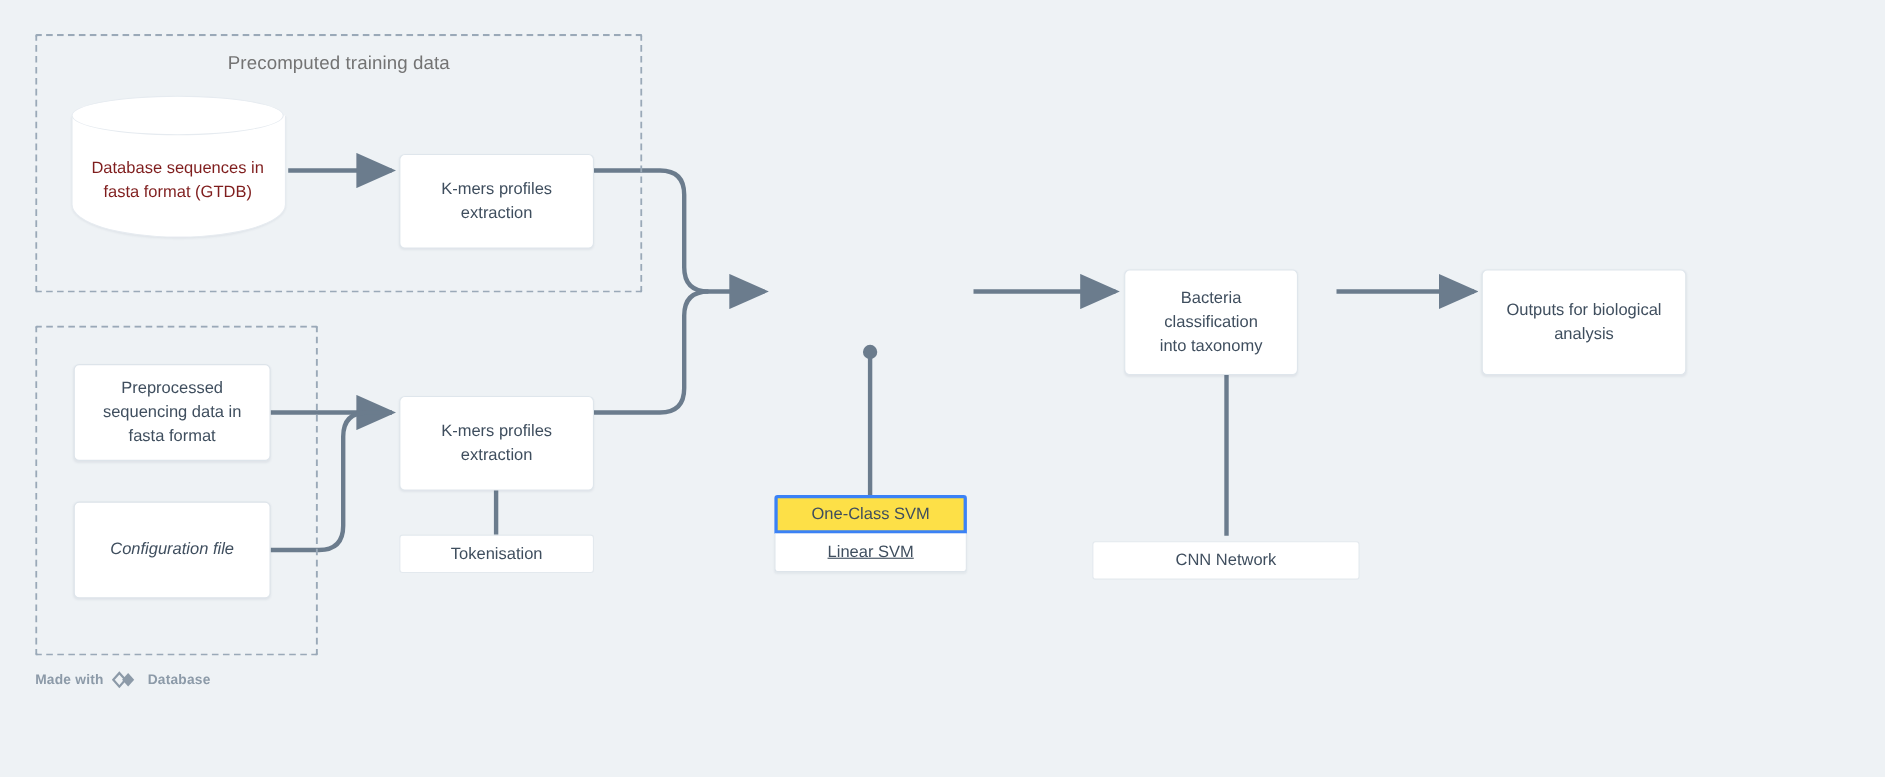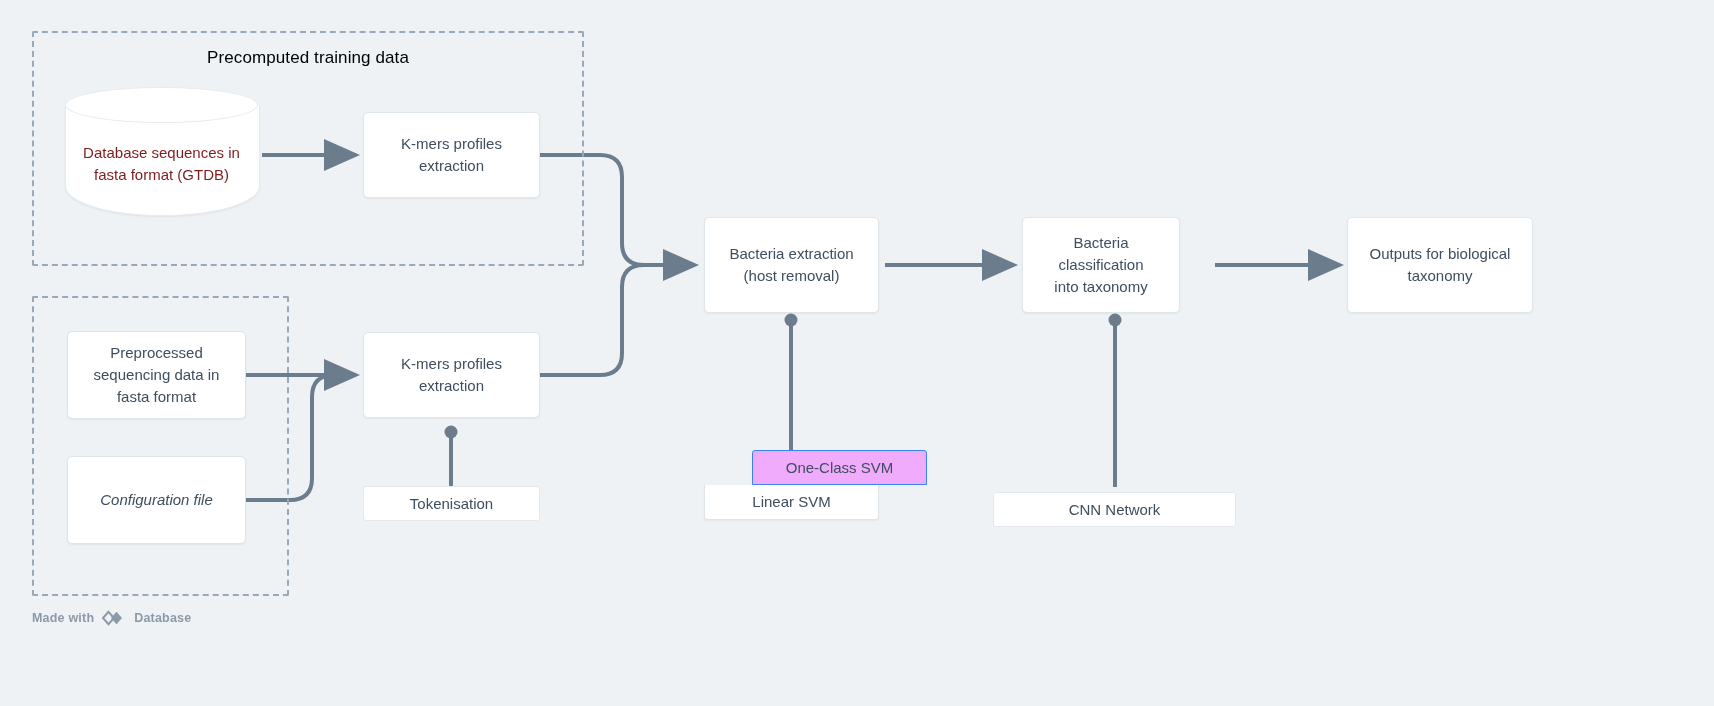--- a/index.html
+++ b/index.html
@@ -19,21 +19,21 @@
   
   .group{
     position:absolute;
     border:2px dashed #9aa9b8;
     border-radius:2px;
     box-sizing:border-box;
   }
   .group-label{
     position:absolute;
     font-size:17px;
-    color:#000000;
+    color:#737373;
     white-space:nowrap;
     letter-spacing:.1px;
   }
 
   
   .node{
     position:absolute;
     box-sizing:border-box;
     background:#ffffff;
     border:1px solid #dde4ea;
@@ -42,34 +42,34 @@
     align-items:center;
     justify-content:center;
     text-align:center;
     font-size:15px;
     line-height:1.45;
     color:#3f4e5e;
     padding:6px 10px;
     box-shadow:0 1px 2px rgba(40,60,80,.07);
   }
   .node.plain{box-shadow:none;border:1px solid #e3e9ee;}
-  .node.shadowed{border:1px solid #dfe6ec;}
+  .node.shadowed{border:1px solid #dfe6ec;margin-top:28px;}
 
   
   .node.highlight{
-    background:#f0abfc;
-    border:1px solid #3b82f6;
+    background:#fde047;
+    border:3px solid #3b82f6;
     border-radius:3px 3px 0 0;
     box-shadow:none;
-    margin-left:48px;
   }
   .node.attached-bottom{
     border-radius:0 0 3px 3px;
     border-top:none;
     box-shadow:0 1px 2px rgba(40,60,80,.06);
+    text-decoration:underline;
   }
   .node.lone{border-radius:3px;}
 
   
   .cylinder{
     position:absolute;
     box-sizing:border-box;
   }
   .cyl-body{
     position:absolute;left:0;top:18px;
@@ -179,38 +179,32 @@
     <span>
       <span>K-mers profiles</span><br>
       <span>extraction</span>
     </span>
   </div>
 
   <div class="node plain lone" style="left:363px;top:486px;width:177px;height:35px;">
     <span>Tokenisation</span>
   </div>
 
-  <div class="node shadowed" style="left:704px;top:217px;width:175px;height:96px;">
-    <span>
-      <span>Bacteria extraction</span><br>
-      <span>(host removal)</span>
-    </span>
-  </div>
 
   <div class="node shadowed" style="left:1022px;top:217px;width:158px;height:96px;">
     <span>
       <span>Bacteria classification</span><br>
       <span>into taxonomy</span>
     </span>
   </div>
 
   <div class="node shadowed" style="left:1347px;top:217px;width:186px;height:96px;">
     <span>
       <span>Outputs for biological</span><br>
-      <span>taxonomy</span>
+      <span>analysis</span>
     </span>
   </div>
 
   <div class="node highlight" style="left:704px;top:450px;width:175px;height:35px;">
     <span>One-Class SVM</span>
   </div>
   <div class="node attached-bottom" style="left:704px;top:485px;width:175px;height:35px;">
     <span>Linear SVM</span>
   </div>
 

